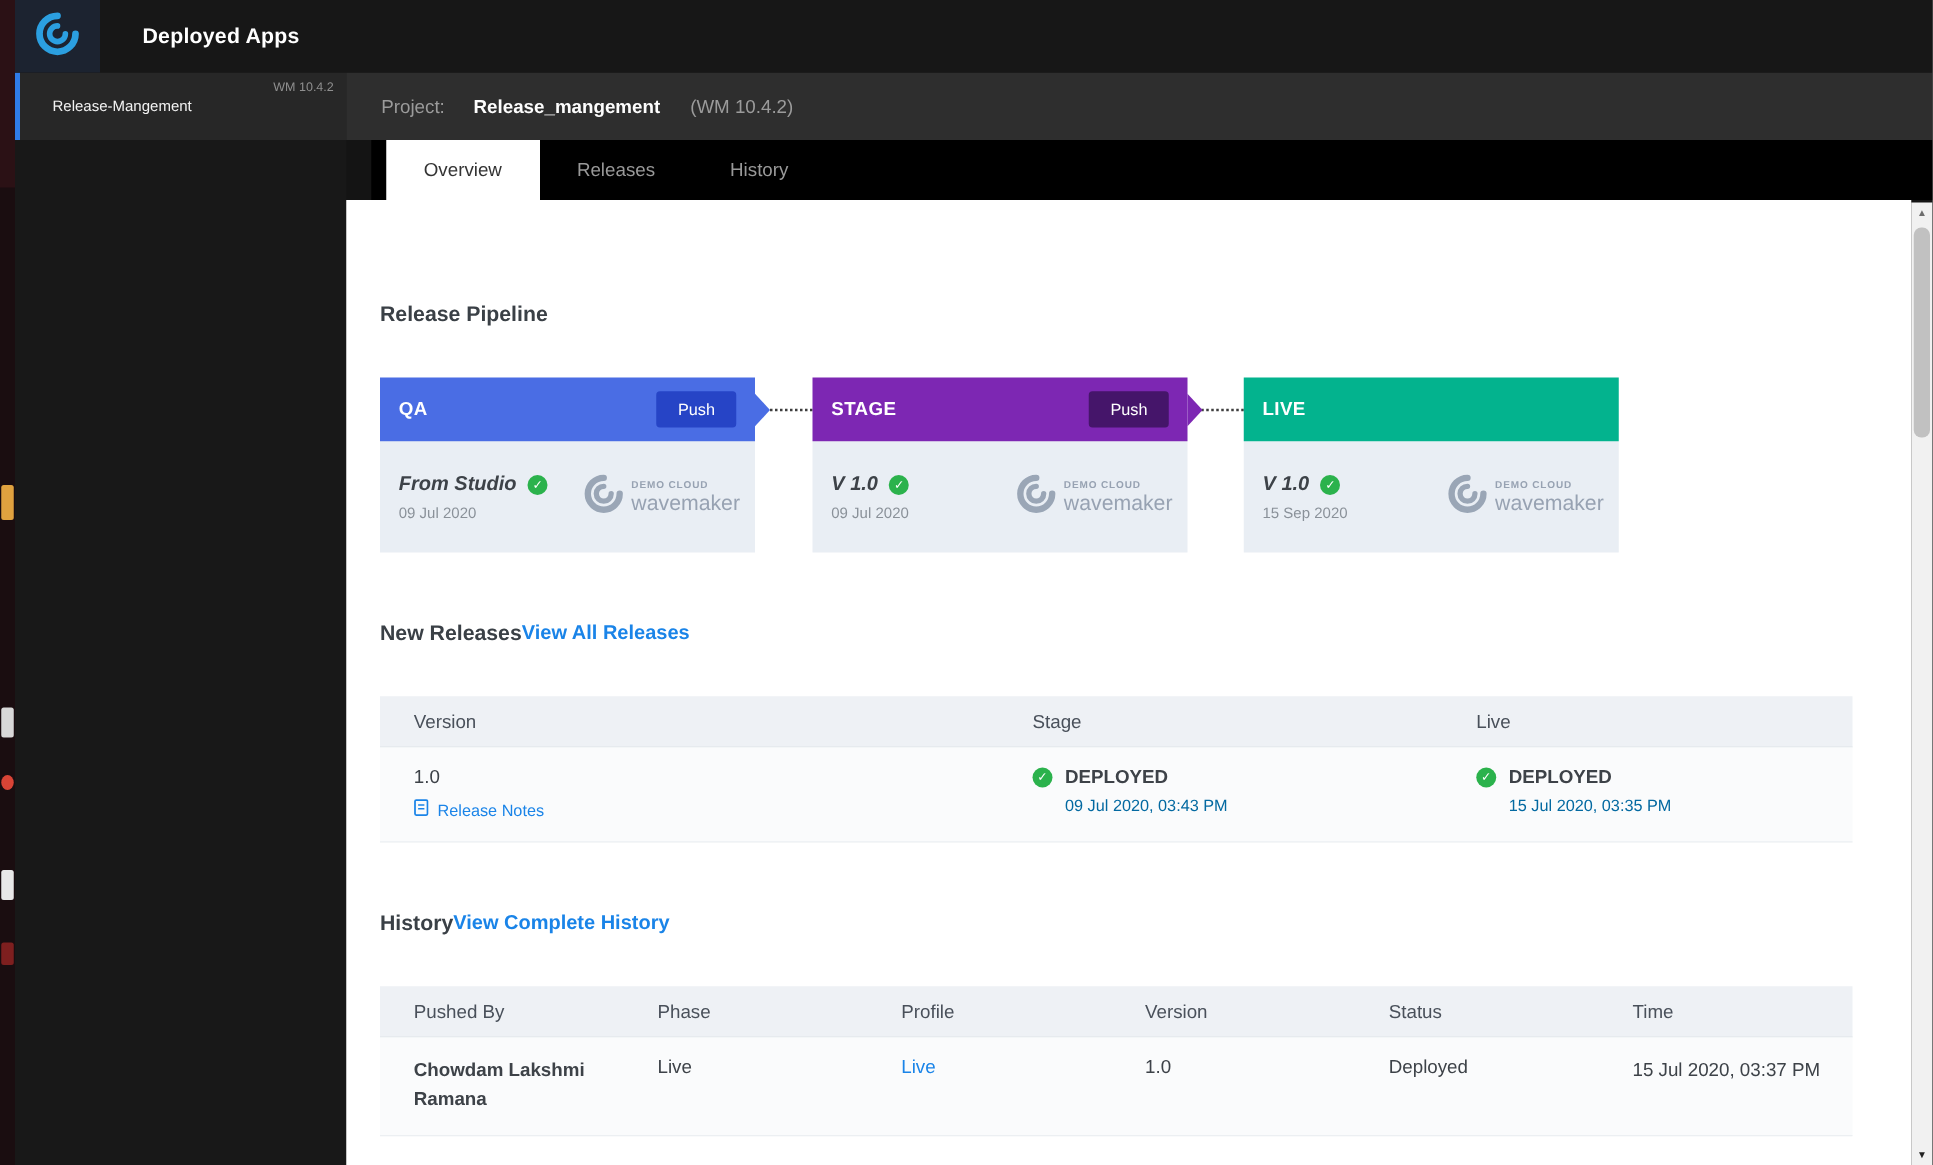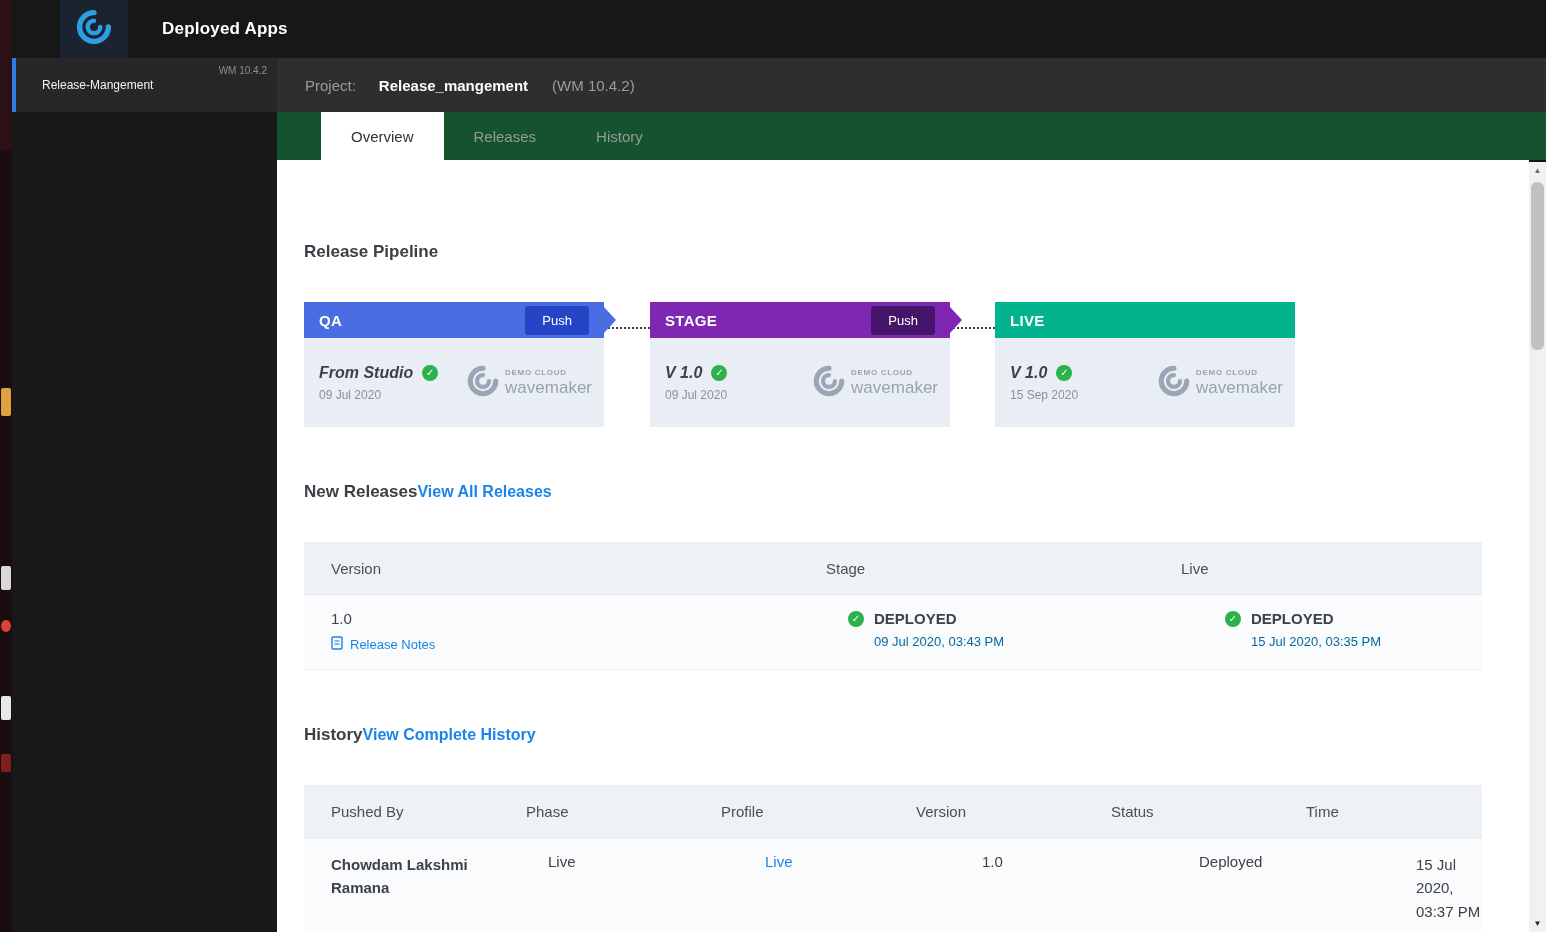--- a/index.html
+++ b/index.html
@@ -7,54 +7,54 @@
               font-family:"Liberation Sans", sans-serif; }
   .app { position:relative; width:1546px; height:932px; }
 
   
   .edge-strip { position:absolute; left:0; top:0; width:12px; height:100%; background:#1a0d10; z-index:6; }
   .edge-top { position:absolute; left:0; top:0; width:12px; height:150px; background:#2b1115; }
   .edge-icon { position:absolute; left:1px; width:10px; border-radius:2px; }
 
   
   .topbar { position:absolute; left:12px; top:0; right:0; height:58px; background:#171717;
-            display:flex; align-items:center; z-index:5;padding-left:48px; }
+            display:flex; align-items:center; z-index:5; }
   .logo-tile { width:68px; height:58px; background:#1c2330; display:flex; align-items:center;
                justify-content:center; cursor:pointer; }
   .topbar-title { color:#ffffff; font-size:17px; font-weight:700; margin-left:34px; letter-spacing:.2px; }
 
   
   .sidebar { position:absolute; left:12px; top:58px; width:265px; bottom:0; background:#181818; }
   .side-item { position:relative; height:54px; background:#272727; border-left:4px solid #2f7ce8;
                display:flex; align-items:center; padding-left:26px; cursor:pointer; }
   .side-item-label { color:#f2f2f2; font-size:12px; font-weight:500; }
   .side-item-badge { position:absolute; top:7px; right:10px; color:#8f8f8f; font-size:10px; }
 
   
   .main { position:absolute; left:277px; top:58px; right:0; bottom:0; }
   .project-header { height:54px; background:#2e2e2e; display:flex; align-items:center;
                     padding-left:28px; font-size:15px;gap:16px; }
   .ph-prefix { color:#9b9b9b; }
   .ph-name { color:#fdfdfd; font-weight:700; margin-left:7px; }
   .ph-version { color:#9b9b9b; margin-left:8px; }
-  .tabbar { height:48px; background:#14532d; display:flex; padding-left:44px; }
+  .tabbar { height:48px; background:#000000; display:flex; padding-left:12px;margin-left:20px; }
   .tab { height:48px; display:flex; align-items:center; padding:0 30px; font-size:15px;
          color:#999999; cursor:pointer; }
   .tab.active { background:#ffffff; color:#333333; font-weight:500; }
 
   .content { position:absolute; top:102px; left:0; right:17px; bottom:0; background:#ffffff;
              overflow:hidden; padding-left:27px; }
 
   .section-title { font-size:17px; font-weight:700; color:#3a4046; }
   .pipeline-title { margin-top:82px; }
 
   
   .pipeline-row { display:flex; margin-top:40px; }
   .stage-card { width:300px; }
-  .stage-header { height:36px; display:flex; align-items:center; padding:0 15px; position:relative; }
+  .stage-header { height:51px; display:flex; align-items:center; padding:0 15px; position:relative; }
   .stage-name { color:#ffffff; font-size:15px; font-weight:700; letter-spacing:.3px; }
   .push-btn { margin-left:auto; color:#ffffff; font-size:13px; padding:7px 17px; border:none;
               border-radius:3px; cursor:pointer; font-family:"Liberation Sans",sans-serif; }
   .stage-arrow { position:absolute; right:-12px; top:50%; transform:translateY(-50%); width:0; height:0;
                  border-top:13px solid transparent; border-bottom:13px solid transparent;
                  border-left:12px solid #000; }
   .stage-body { height:89px; background:#e9eef4; display:flex; align-items:center;
                 justify-content:space-between; padding:0 12px 0 15px; }
   .version-line { display:flex; align-items:center; gap:9px; }
   .version-text { font-size:16px; font-weight:700; color:#3d4248;font-style:italic; }
@@ -66,24 +66,24 @@
   .wm-logo-bottom { font-size:17px; color:#97a2b2; margin-top:1px; }
   .connector { width:46px; border-top:2px dotted #3e3e3e; margin-top:25px; }
 
   
   .section-row { display:flex; align-items:center; justify-content:flex-start;
                  margin-top:55px; padding-right:47px; }
   .link { color:#1a84e8; font-size:16px; font-weight:700; cursor:pointer; text-decoration:none; }
 
   
   .table { margin-top:40px; margin-right:47px; }
-  .thead { display:flex; align-items:center; background:#eef1f5; height:53px;
+  .thead { display:flex; align-items:center; background:#eef1f5; height:41px;
            border-bottom:1px solid #e3e7ec; }
   .th { font-size:15px; color:#49505a; padding-left:27px; }
-  .trow { display:flex; background:#fafbfc; padding:15px 0 16px; border-bottom:1px solid #eceff2;gap:22px; }
+  .trow { display:flex; background:#fafbfc; padding:15px 0 16px; border-bottom:1px solid #eceff2; }
   .td { padding-left:27px; font-size:15px; color:#3d4248; }
   .col-version { width:495px; } .col-stage { width:355px; } .col-live { flex:1; }
   .hcol { width:195px; } .hcol-last { flex:1; }
   .release-notes-line { display:flex; align-items:center; gap:7px; margin-top:9px; cursor:pointer; }
   .release-notes-label { color:#1a84e8; font-size:13px; font-weight:500; }
   .status-line { display:flex; align-items:center; gap:10px; }
   .status-text { font-weight:700; }
   .status-time { font-size:13px; color:#0369a1; margin-top:7px; margin-left:26px; }
   .bold-cell { font-weight:700; max-width:165px; line-height:1.55; }
   .profile-link { color:#1a84e8; font-weight:500; cursor:pointer; }

